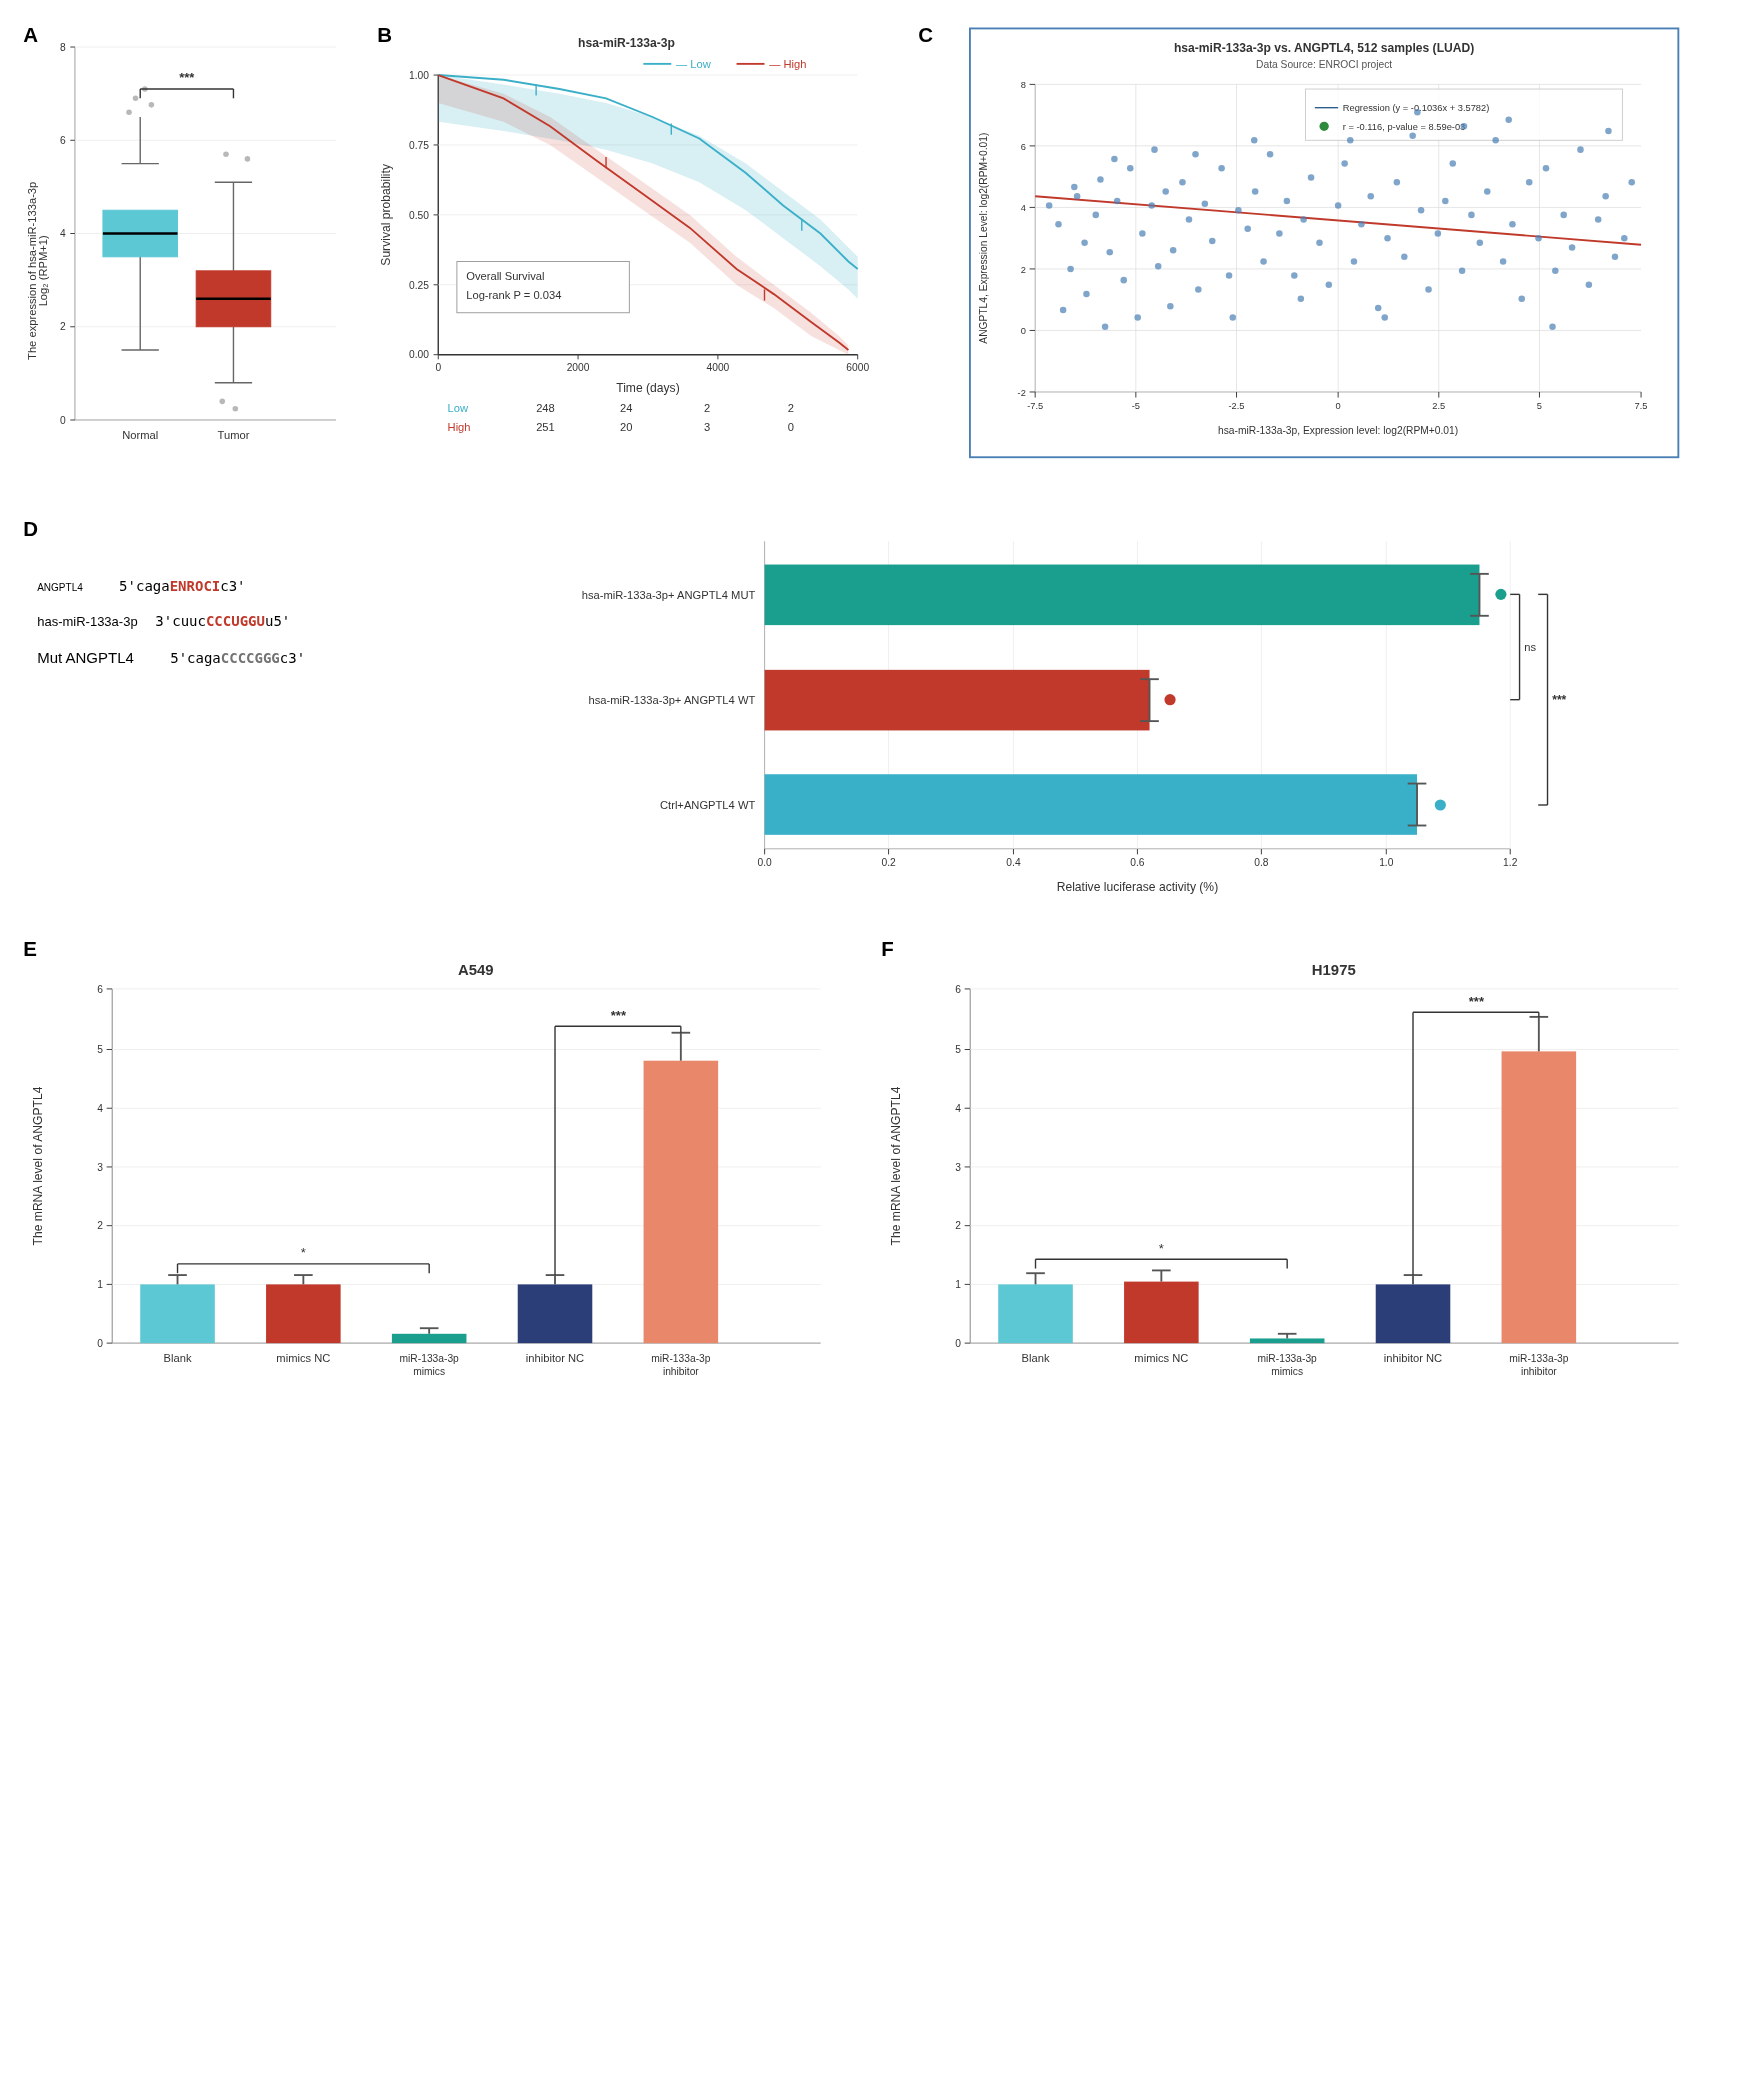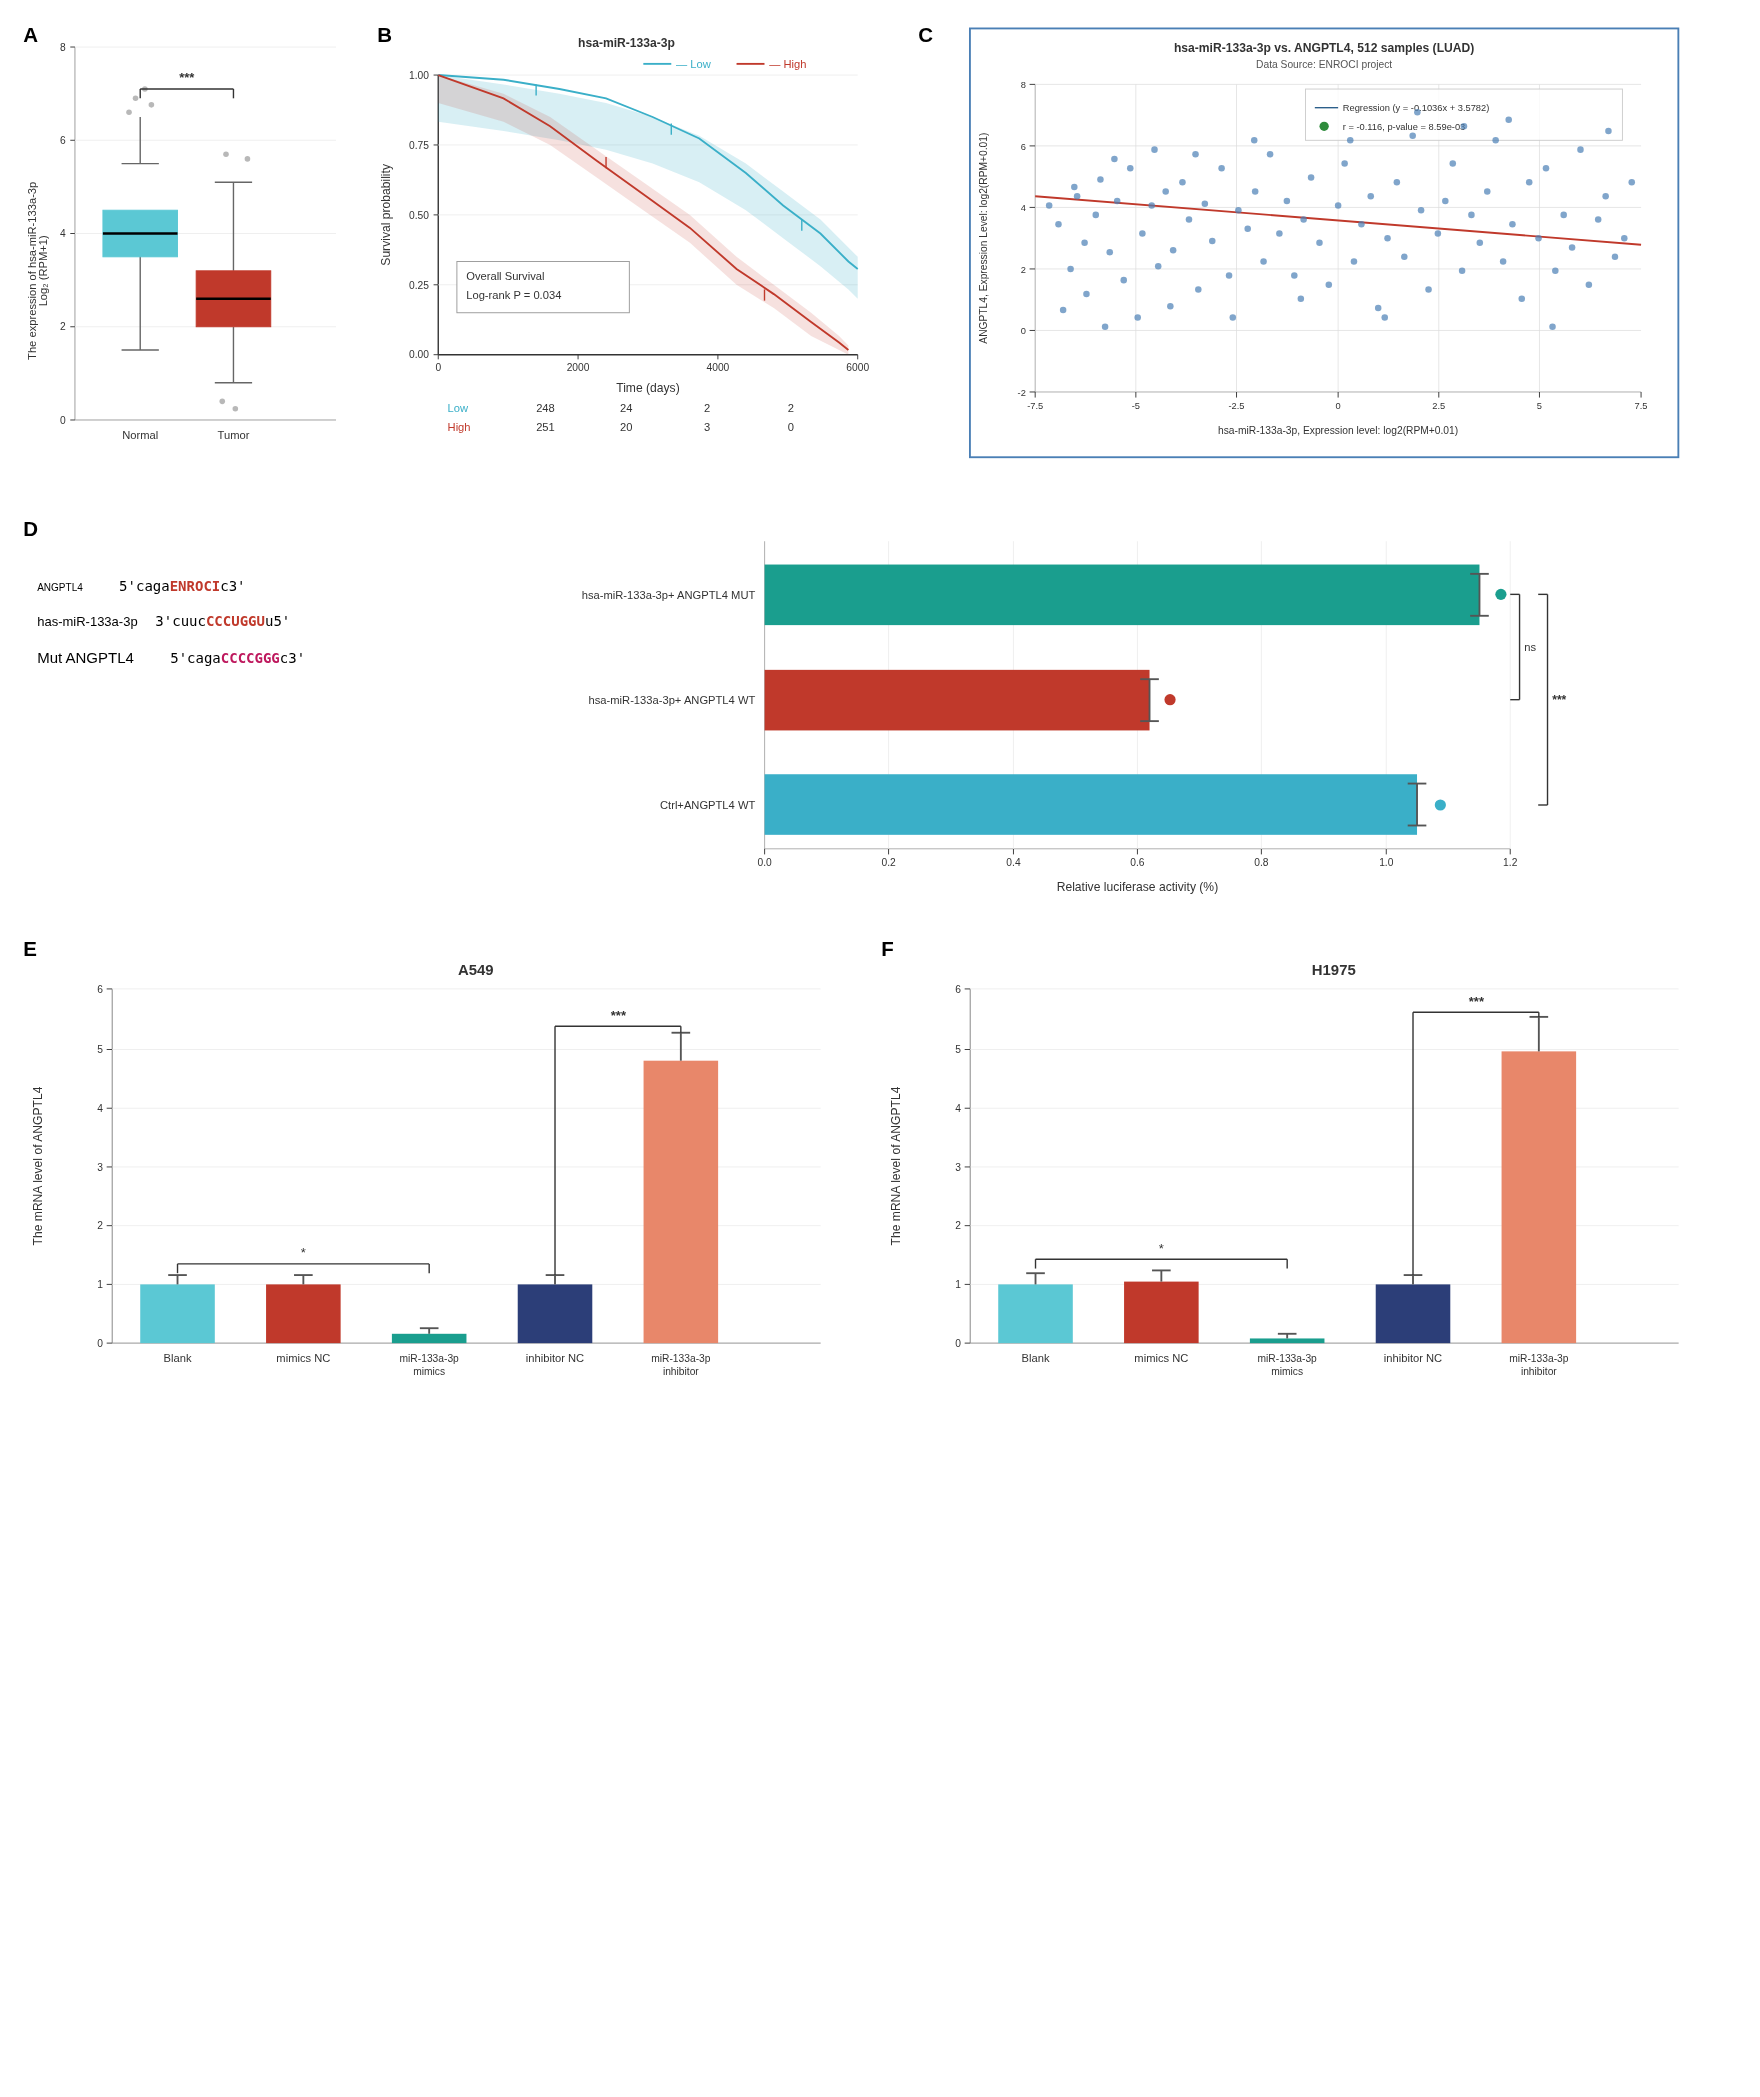--- a/index.html
+++ b/index.html
@@ -390,21 +390,21 @@
         <div>
           <span style="font-size:10px; font-family:Arial; margin-right:9.3px;">ANGPTL4</span>
           <span style="margin-left:18.6px;">5'caga</span><span style="color:#c0392b; font-weight:bold;">ENROCI</span><span>c3'</span>
         </div>
         <div>
           <span style="font-size:13px; font-family:Arial; margin-right:9.3px;">has-miR-133a-3p</span>
           <span>3'cuuc</span><span style="color:#c0392b; font-weight:bold;">CCCUGGU</span><span>u5'</span>
         </div>
         <div>
           <span style="font-size:15px; font-family:Arial; margin-right:9.3px;">Mut ANGPTL4</span>
-          <span style="margin-left:18.6px;">5'caga</span><span style="color:#be185d; font-weight:bold;">CCCCGGG</span><span>c3'</span>
+          <span style="margin-left:18.6px;">5'caga</span><span style="color:#737373; font-weight:bold;">CCCCGGG</span><span>c3'</span>
         </div>
       </div>
     </div>
 
     <div class="panel panel-d-right">
       <svg width="1193" height="392" viewBox="0 0 1280 420" style="font-size:13px">
 
         <line x1="300" y1="30" x2="300" y2="360" stroke="#aaa" stroke-width="1"></line>
         <line x1="300" y1="360" x2="1100" y2="360" stroke="#aaa" stroke-width="1"></line>
 

